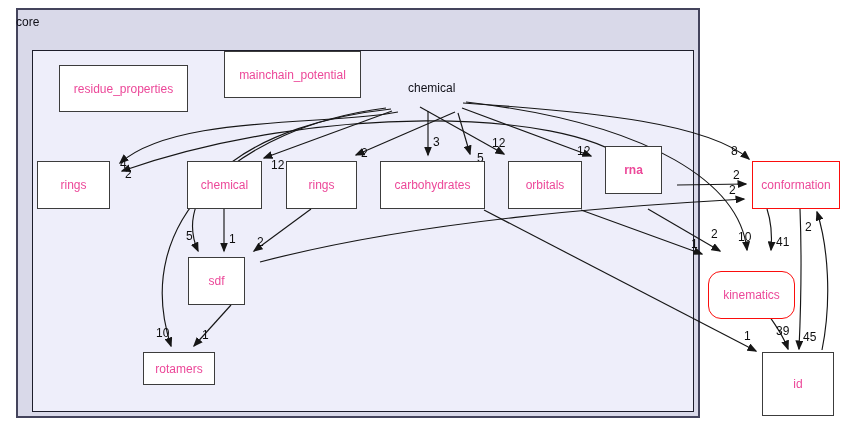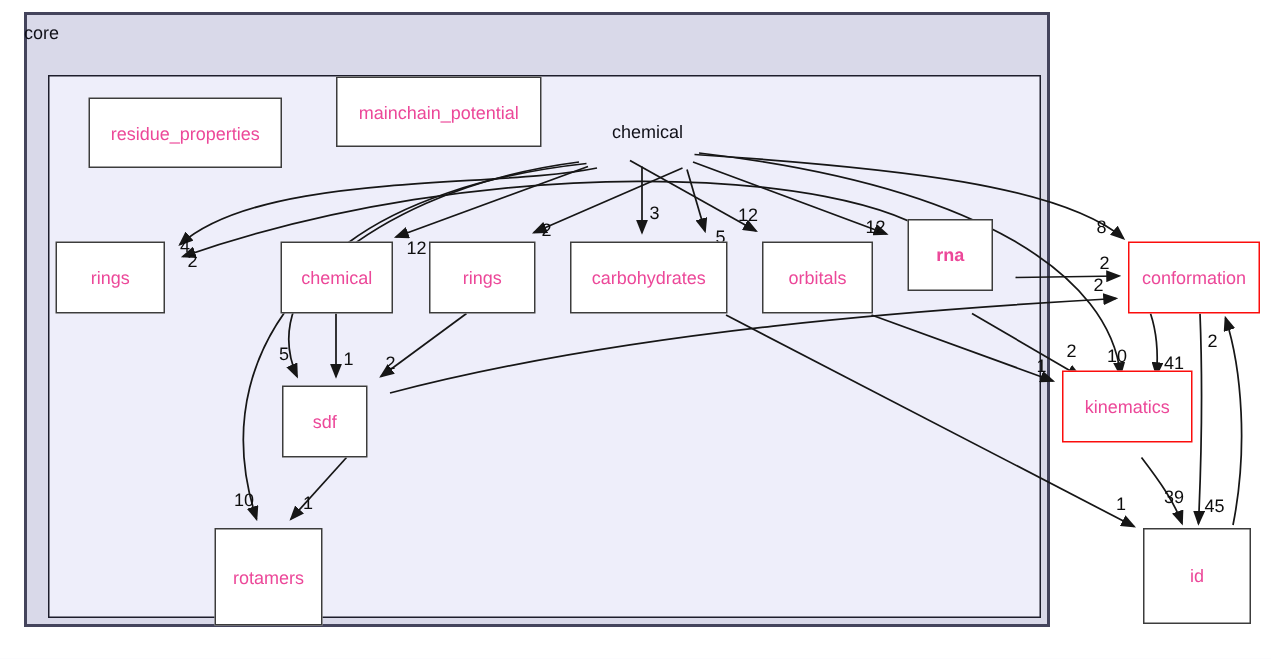--- a/index.html
+++ b/index.html
@@ -98,18 +98,18 @@
   <div id="node-layer">
       <div class="node" style="left: 59px; top: 65px; width: 129px; height: 47px;">residue_properties</div>
       <div class="node" style="left: 224px; top: 51px; width: 137px; height: 47px;">mainchain_potential</div>
       <div class="node" style="left: 37px; top: 161px; width: 73px; height: 48px;">rings</div>
       <div class="node" style="left: 187px; top: 161px; width: 75px; height: 48px;">chemical</div>
       <div class="node" style="left: 286px; top: 161px; width: 71px; height: 48px;">rings</div>
       <div class="node" style="left: 380px; top: 161px; width: 105px; height: 48px;">carbohydrates</div>
       <div class="node" style="left: 508px; top: 161px; width: 74px; height: 48px;">orbitals</div>
       <div class="node" style="left: 605px; top: 146px; width: 57px; height: 48px; font-weight: bold;">rna</div>
       <div class="node" style="left: 188px; top: 257px; width: 57px; height: 48px;">sdf</div>
-      <div class="node" style="left: 143px; top: 352px; width: 72px; height: 65px; text-align: center;">rotamers</div>
+      <div class="node" style="left: 143px; top: 352px; width: 72px; height: 33px; text-align: center;">rotamers</div>
       <div class="node red" style="left: 752px; top: 161px; width: 88px; height: 48px;">conformation</div>
-      <div class="node red" style="left: 708px; top: 247px; width: 87px; height: 48px;">kinematics</div>
+      <div class="node red" style="left: 708px; top: 271px; width: 87px; height: 48px; border-radius: 13px;">kinematics</div>
       <div class="node" style="left: 762px; top: 352px; width: 72px; height: 64px;">id</div>
     </div>
 </div>
 
 </body></html>

